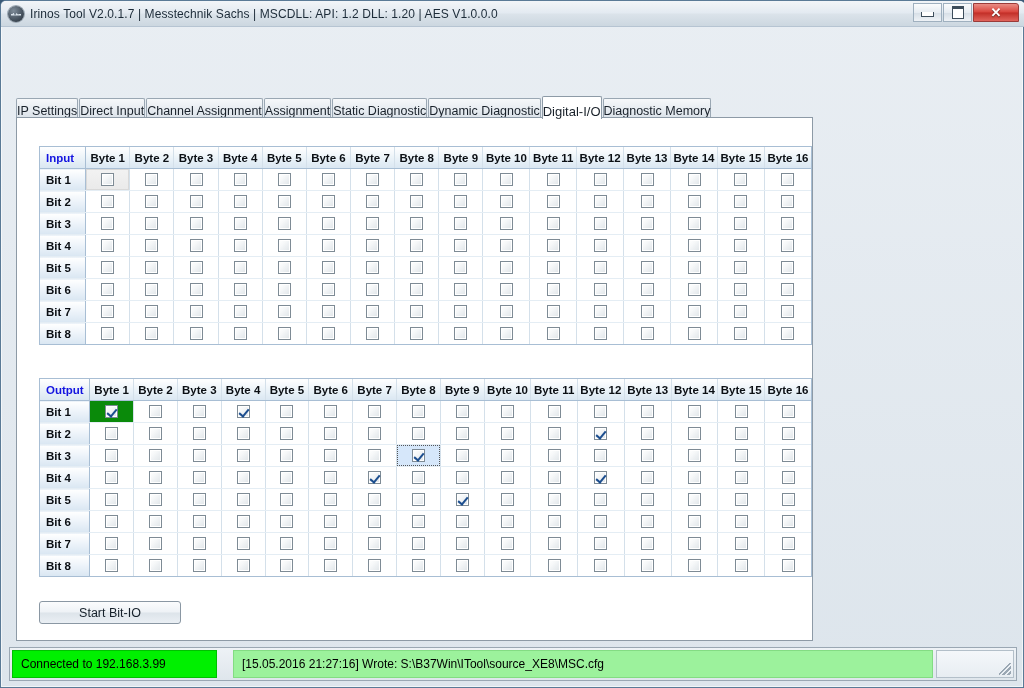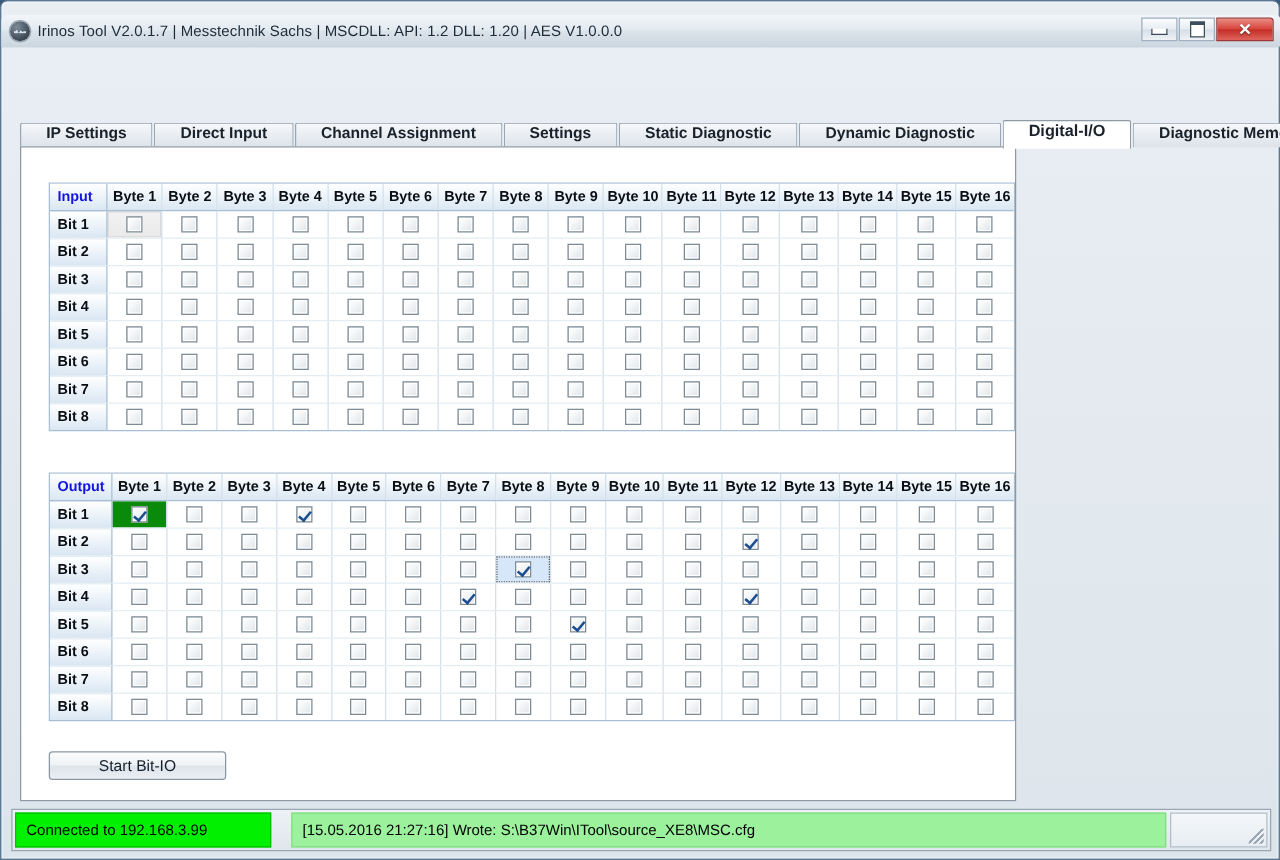--- a/index.html
+++ b/index.html
@@ -23,21 +23,21 @@
   }
 
   
   .titlebar {
     position: absolute; left: 0; top: 0;
     width: 1024px; height: 26px;
     box-sizing: border-box;
     background: linear-gradient(180deg,#f2f5f8 0%, #e3eaf1 48%, #dbe3ea 52%, #ccd7e0 100%);
     border-radius: 5px 5px 0 0;
     border-bottom: 1px solid #b6c4d2;
-    display: flex; align-items: center; margin-top: 11px;
+    display: flex; align-items: center;
   }
   .app-icon {
     width: 16px; height: 16px; margin-left: 7px; margin-right: 6px;
     border-radius: 50%;
     background: radial-gradient(circle at 35% 30%, #7e8c99 0%, #45515d 60%, #222b33 100%);
     position: relative; flex: 0 0 auto;
     box-shadow: 0 0 0 1px #9aa7b3;
   }
   .app-icon::after {
     content: "";
@@ -101,30 +101,29 @@
 
   
   .tabstrip {
     position: absolute; left: 15px; top: 95px;
     width: 995px; height: 22px;
     display: flex; align-items: flex-end;
   }
   .tab {
     height: 20px;
     box-sizing: border-box;
-    padding: 0 20px;
-    display: flex; align-items: flex-start;
+    padding: 0 0;
+    display: flex; align-items: flex-end;
     font-size: 12.5px; color: #19212a;
     border: 1px solid #9aa7b3;
     border-bottom: none;
     background: linear-gradient(180deg,#f6f8fa 0%, #e7ecf1 55%, #dbe2e9 100%);
     border-radius: 2px 2px 0 0;
     margin-right: 1px;
     white-space: nowrap;
-    font-weight: bold;
   }
   .tab.active {
     height: 23px;
     background: #ffffff;
     border-color: #8d9aa6;
     position: relative;
     z-index: 3;
     margin-bottom: -1px;
     font-size: 13px;
   }
@@ -290,21 +289,21 @@
       <div class="tab">
         <span>IP Settings</span>
       </div>
       <div class="tab">
         <span>Direct Input</span>
       </div>
       <div class="tab">
         <span>Channel Assignment</span>
       </div>
       <div class="tab">
-        <span>Settings</span>
+        <span>Assignment</span>
       </div>
       <div class="tab">
         <span>Static Diagnostic</span>
       </div>
       <div class="tab">
         <span>Dynamic Diagnostic</span>
       </div>
       <div class="tab active">
         <span>Digital-I/O</span>
       </div>

